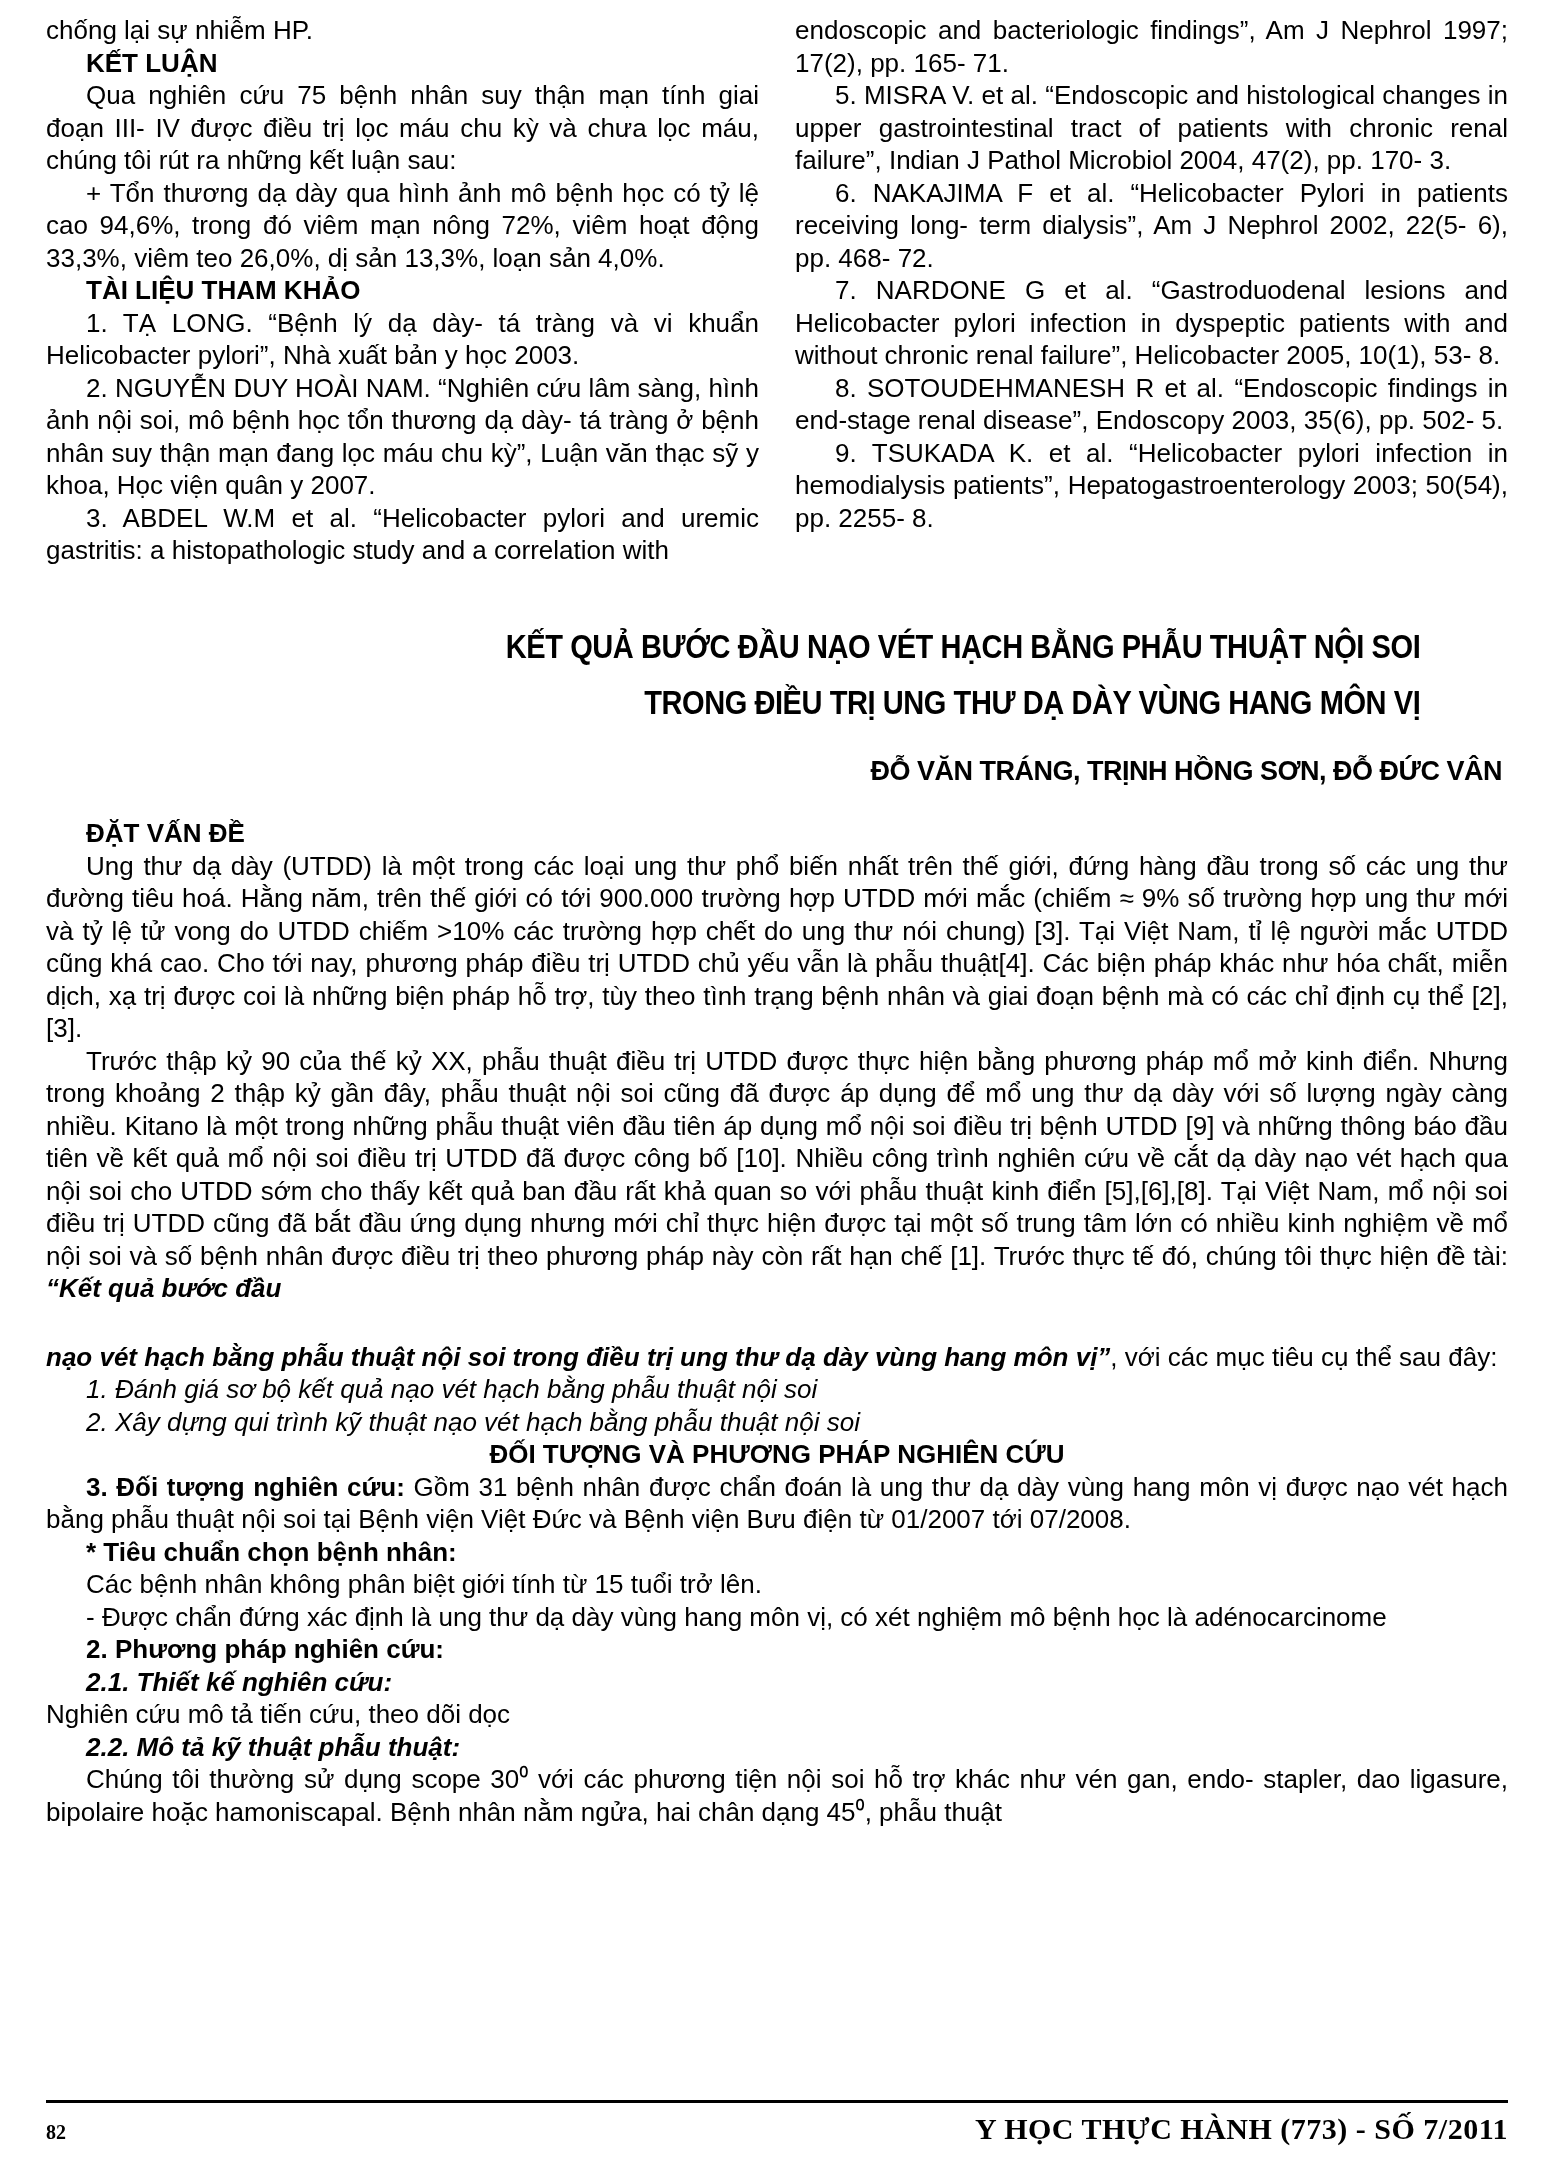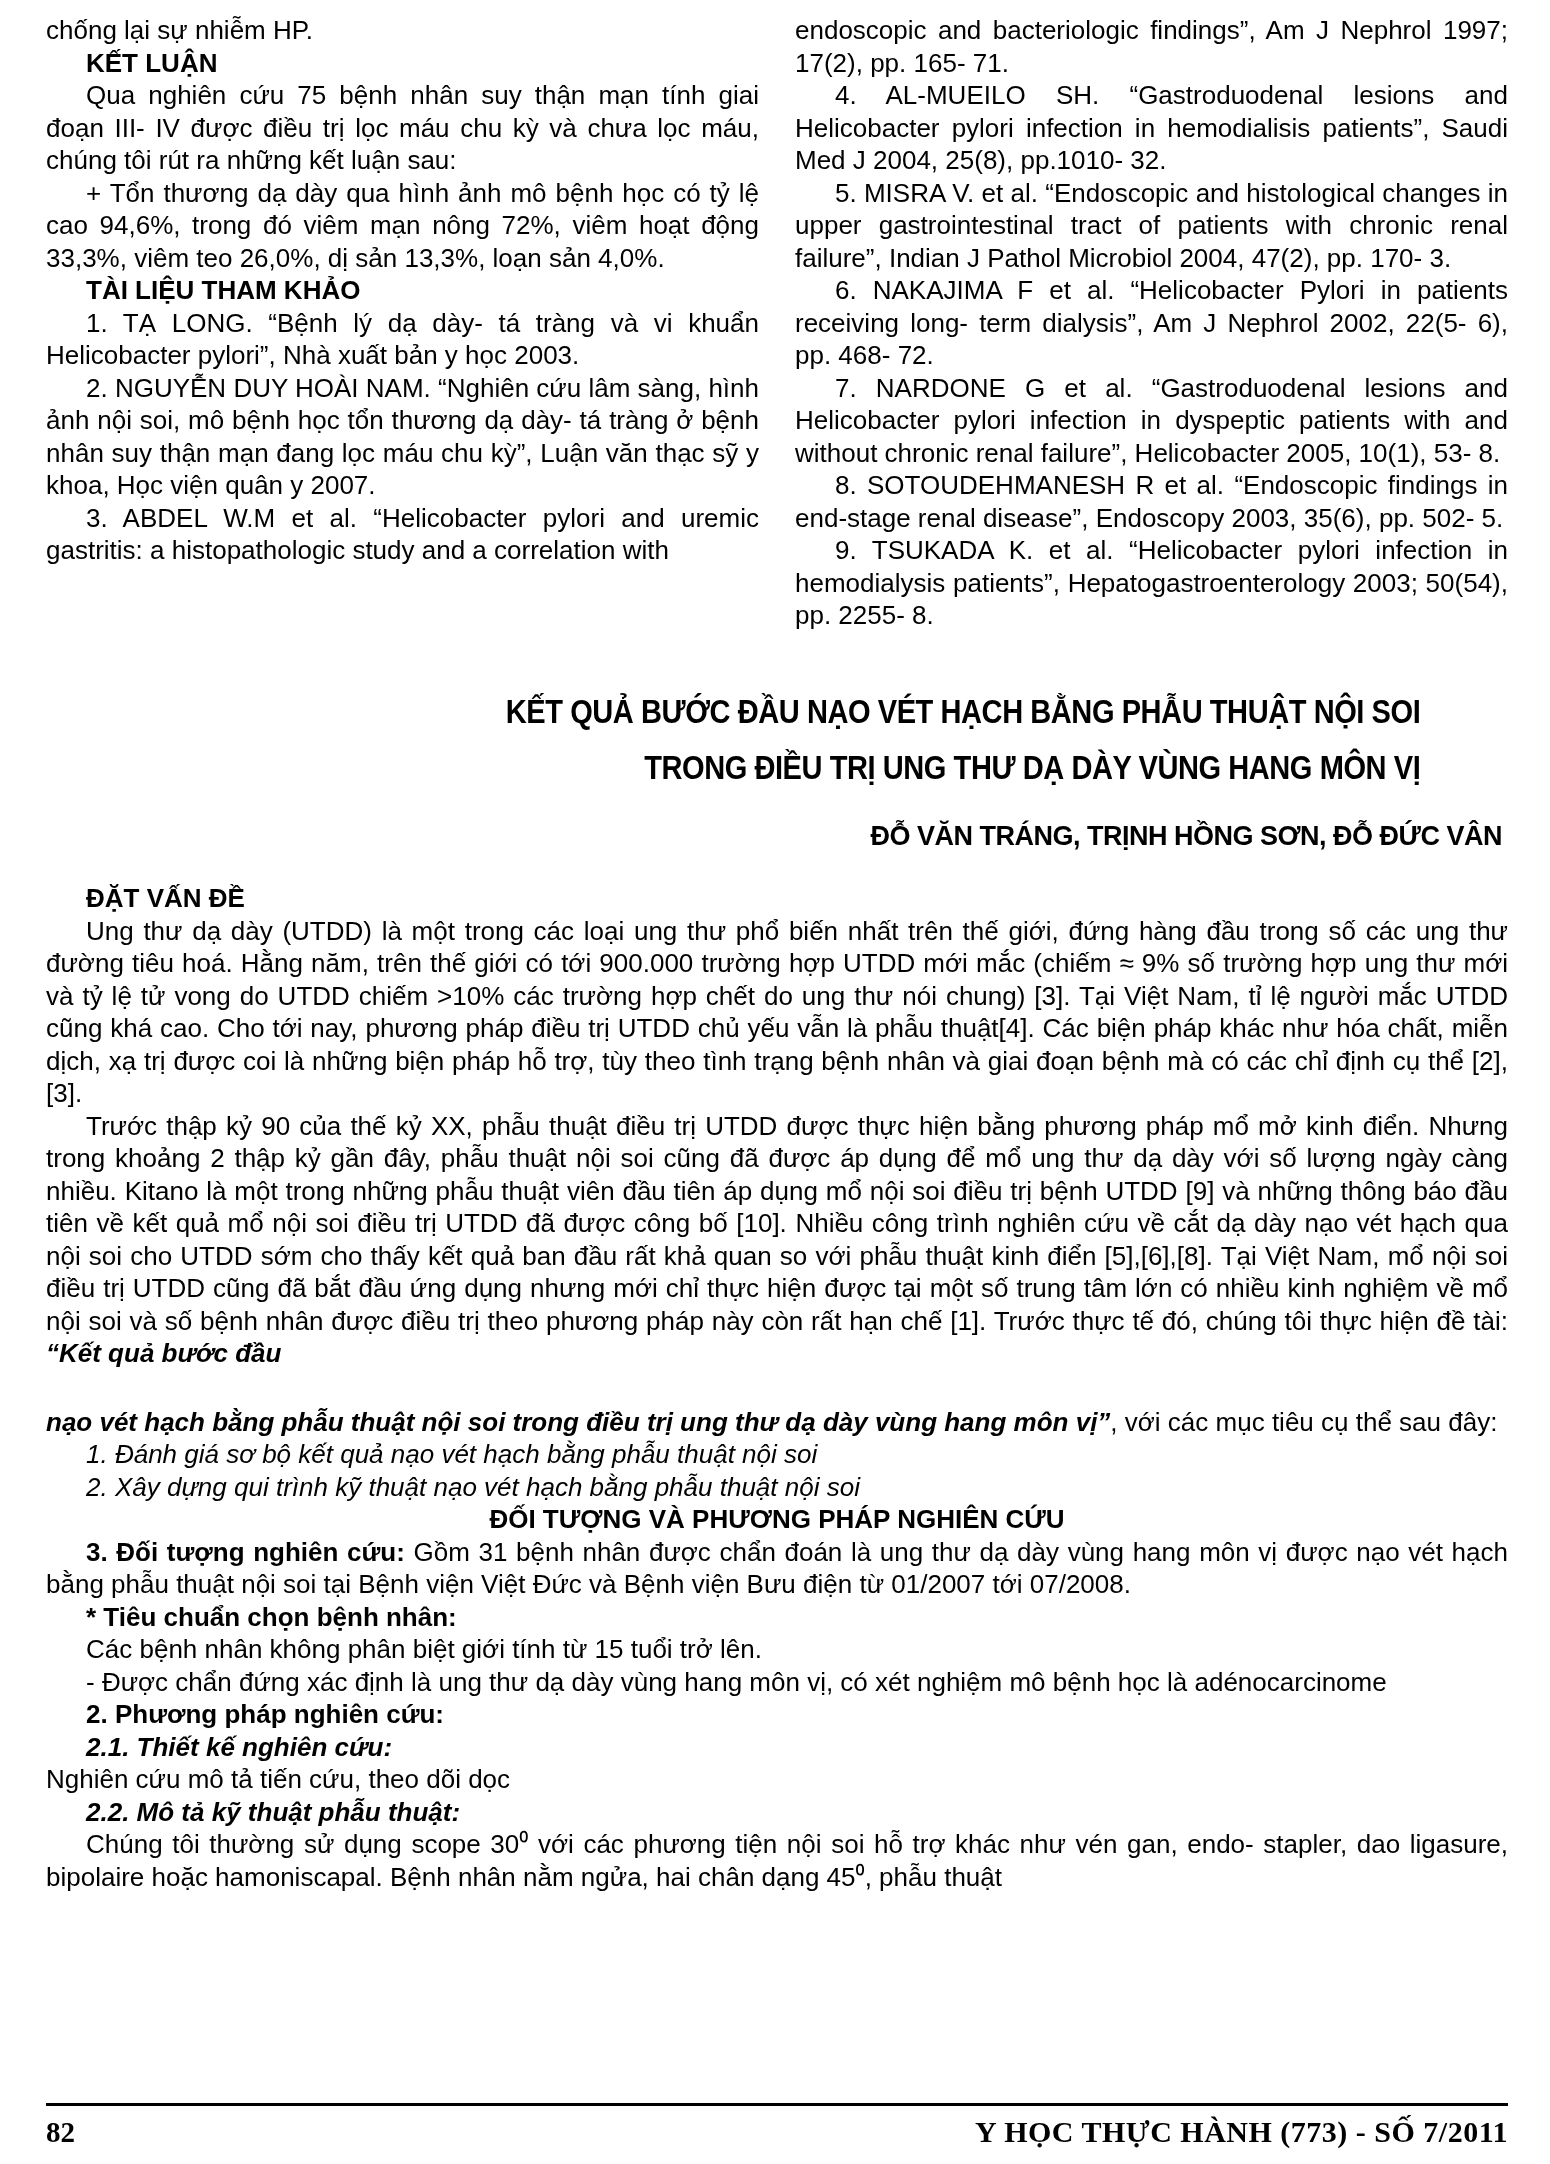--- a/index.html
+++ b/index.html
@@ -59,42 +59,41 @@
     border-top: 3px solid #000;
     margin-bottom: 10px;
   }
   .footer-row {
     display: flex;
     justify-content: space-between;
     align-items: baseline;
     font-family: "Liberation Serif", serif;
     font-weight: bold;
   }
-  .pagenum { font-size: 29px; }
+  .pagenum { font-size: 20px; }
   .journal { font-size: 30px; letter-spacing: 0.5px; }
 </style>
 </head>
 <body>
 
 <div class="page">
 
   <div class="columns">
     <div class="col">
       <p class="noindent">chống lại sự nhiễm HP.</p>
       <p class="heading">KẾT LUẬN</p>
       <p>Qua nghiên cứu 75 bệnh nhân suy thận mạn tính giai đoạn III- IV được điều trị lọc máu chu kỳ và chưa lọc máu, chúng tôi rút ra những kết luận sau:</p>
       <p>+ Tổn thương dạ dày qua hình ảnh mô bệnh học có tỷ lệ cao 94,6%, trong đó viêm mạn nông 72%, viêm hoạt động 33,3%, viêm teo 26,0%, dị sản 13,3%, loạn sản 4,0%.</p>
       <p class="heading">TÀI LIỆU THAM KHẢO</p>
       <p>1. TẠ LONG. “Bệnh lý dạ dày- tá tràng và vi khuẩn Helicobacter pylori”, Nhà xuất bản y học 2003.</p>
       <p>2. NGUYỄN DUY HOÀI NAM. “Nghiên cứu lâm sàng, hình ảnh nội soi, mô bệnh học tổn thương dạ dày- tá tràng ở bệnh nhân suy thận mạn đang lọc máu chu kỳ”, Luận văn thạc sỹ y khoa, Học viện quân y 2007.</p>
       <p>3. ABDEL W.M et al. “Helicobacter pylori and uremic gastritis: a histopathologic study and a correlation with</p>
     </div>
     <div class="col">
       <p class="noindent">endoscopic and bacteriologic findings”, Am J Nephrol 1997; 17(2), pp. 165- 71.</p>
-      <p>4. AL-MUEILO SH. “Gastroduodenal lesions and Helicobacter pylori infection in hemodialisis patients”, Saudi Med J 2004, 25(8), pp.1010- 32.</p>
       <p>5. MISRA V. et al. “Endoscopic and histological changes in upper gastrointestinal tract of patients with chronic renal failure”, Indian J Pathol Microbiol 2004, 47(2), pp. 170- 3.</p>
       <p>6. NAKAJIMA F et al. “Helicobacter Pylori in patients receiving long- term dialysis”, Am J Nephrol 2002, 22(5- 6), pp. 468- 72.</p>
       <p>7. NARDONE G et al. “Gastroduodenal lesions and Helicobacter pylori infection in dyspeptic patients with and without chronic renal failure”, Helicobacter 2005, 10(1), 53- 8.</p>
       <p>8. SOTOUDEHMANESH R et al. “Endoscopic findings in end-stage renal disease”, Endoscopy 2003, 35(6), pp. 502- 5.</p>
       <p>9. TSUKADA K. et al. “Helicobacter pylori infection in hemodialysis patients”, Hepatogastroenterology 2003; 50(54), pp. 2255- 8.</p>
     </div>
   </div>
 
   <div class="title-block">
     <div class="title-line">KẾT QUẢ BƯỚC ĐẦU NẠO VÉT HẠCH BẰNG PHẪU THUẬT NỘI SOI</div>

